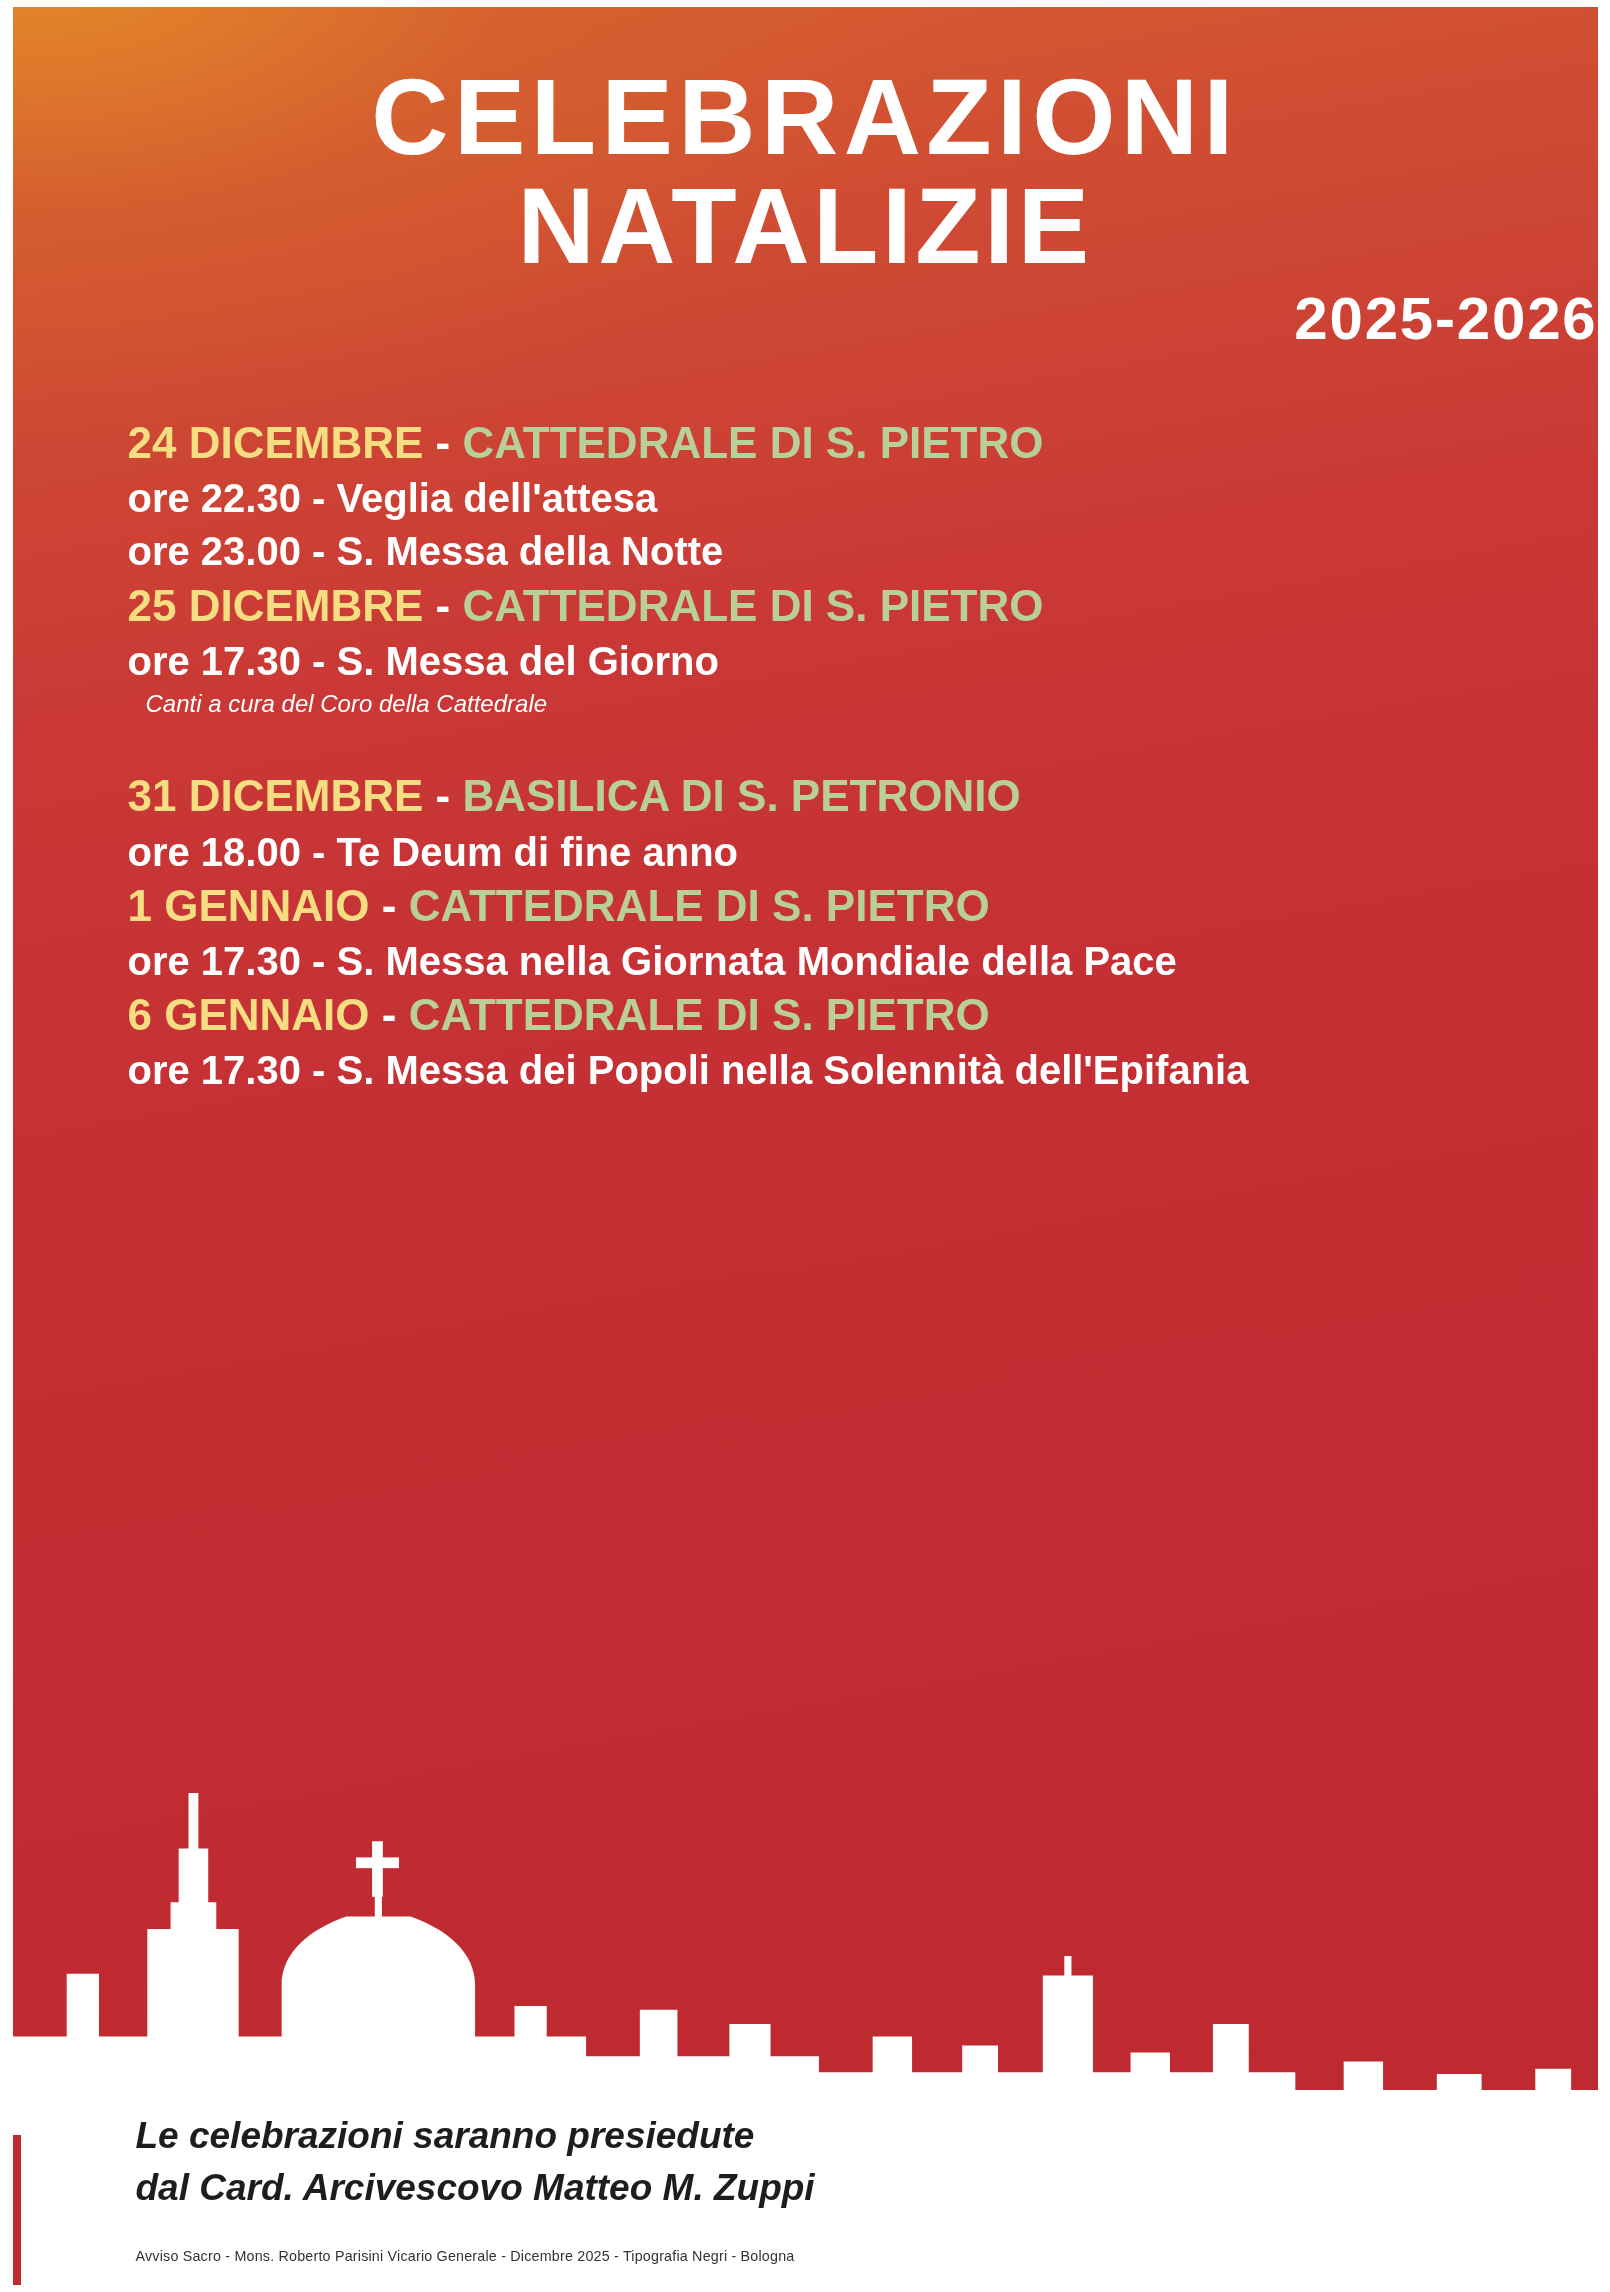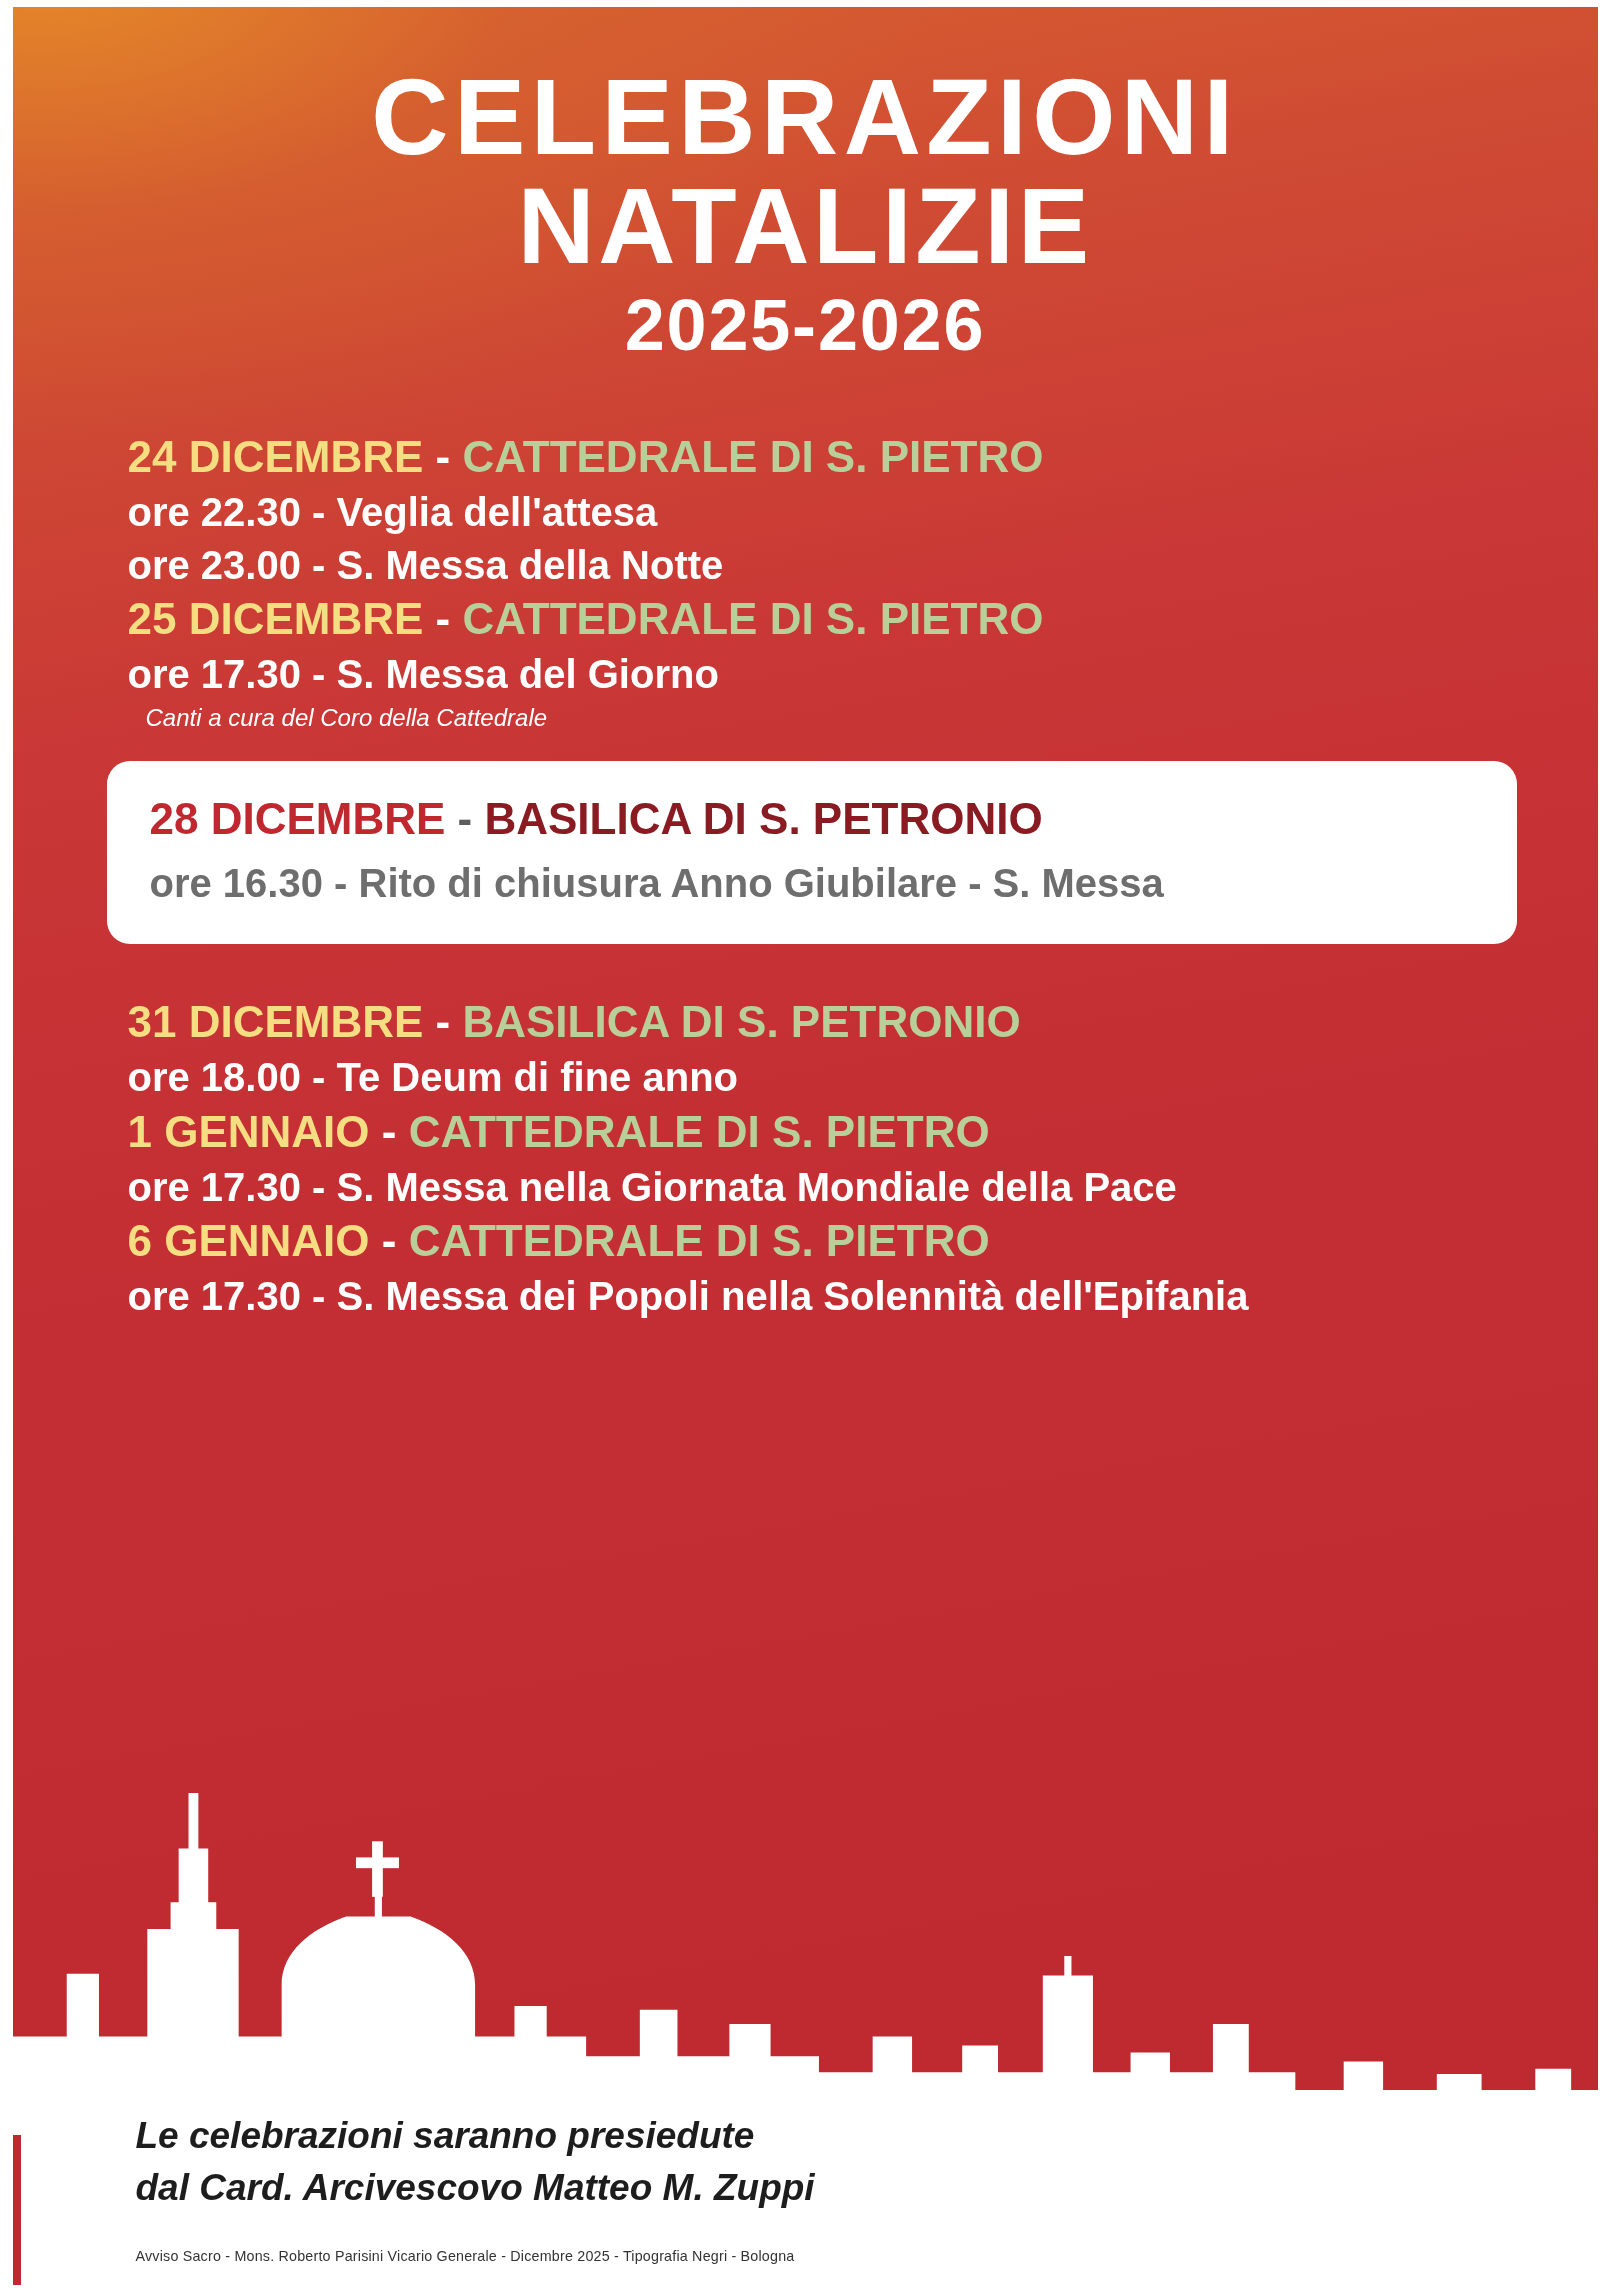--- a/index.html
+++ b/index.html
@@ -63,25 +63,26 @@
     line-height: 1.02;
     text-align: center;
   }
   .title-line2 {
     font-size: 107px;
     font-weight: bold;
     letter-spacing: 3.6px;
     line-height: 1.02;
   }
   .title-line3 {
-    font-size: 72px;
+    font-size: 60px;
     font-weight: bold;
     letter-spacing: 1.8px;
     line-height: 1.12;
     margin-top: 3.6px;
+    text-align: right;
   }
 
   
   .schedule {
     margin-top: 63px;
     padding-left: 115px;
     padding-right: 54px;
   }
   .ev-head {
     font-size: 44px;
@@ -221,28 +222,20 @@
             <span class="ev-date">25 DICEMBRE</span>
             <span class="ev-dash">-</span>
             <span class="ev-place">CATTEDRALE DI S. PIETRO</span>
           </div>
           <div class="ev-time">ore 17.30 - S. Messa del Giorno</div>
           <div class="ev-note">Canti a cura del Coro della Cattedrale</div>
         </div>
 
       </div>
 
-      <div class="card">
-        <div class="card-head">
-          <span class="card-date">28 DICEMBRE</span>
-          <span class="card-dash">-</span>
-          <span class="card-place">BASILICA DI S. PETRONIO</span>
-        </div>
-        <div class="card-time">ore 16.30 - Rito di chiusura Anno Giubilare - S. Messa</div>
-      </div>
 
       <div class="schedule" style="margin-top:50px;">
 
         <div>
           <div class="ev-head">
             <span class="ev-date">31 DICEMBRE</span>
             <span class="ev-dash">-</span>
             <span class="ev-place">BASILICA DI S. PETRONIO</span>
           </div>
           <div class="ev-time">ore 18.00 - Te Deum di fine anno</div>

